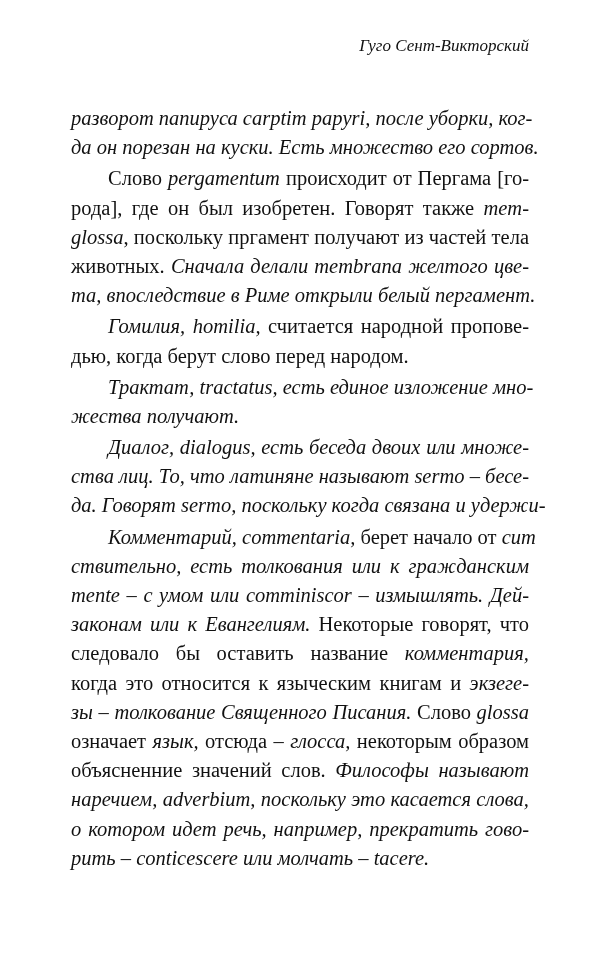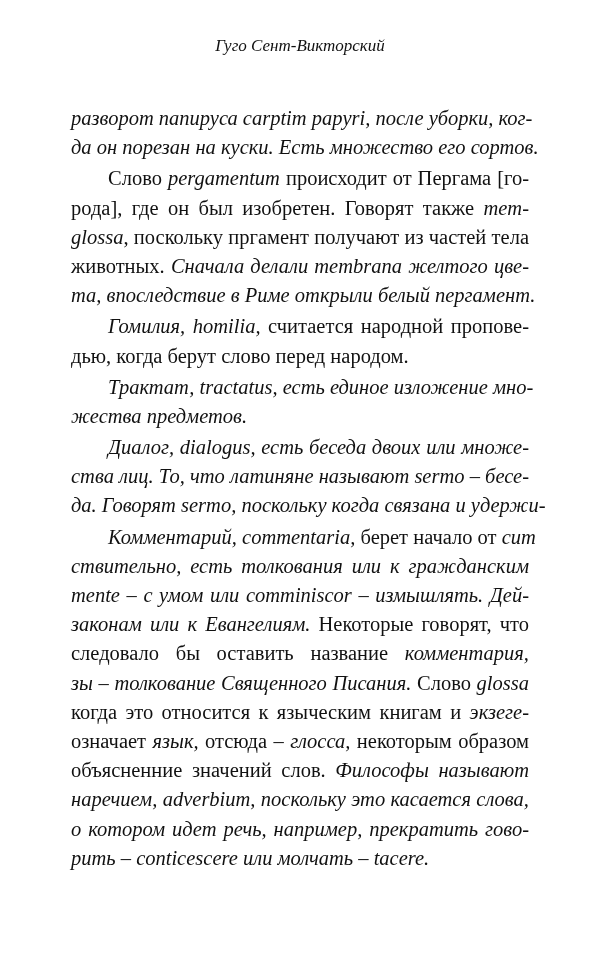--- a/index.html
+++ b/index.html
@@ -4,21 +4,21 @@
 <style>
   html, body { margin: 0; padding: 0; background: #ffffff; }
   body { width: 600px; height: 974px; position: relative; overflow: hidden; }
   .page {
     position: absolute; left: 71px; top: 0; width: 458px;
     font-family: "DejaVu Serif", "Liberation Serif", serif;
     color: #111111;
   }
   .running-head {
     position: absolute; top: 36px; left: 0; width: 458px;
-    text-align: center; font-style: italic; font-size: 17px;
+    text-align: right; font-style: italic; font-size: 17px;
     font-family: "Liberation Serif", "DejaVu Serif", serif;
   }
   .body-text {
     position: absolute; top: 84px; left: 0; width: 458px;
     font-family: "Liberation Serif", "DejaVu Serif", serif;
     font-size: 20.5px; line-height: 29.2px; margin-top: 20px;
   }
   .line { display: block; white-space: nowrap; text-align: justify; text-align-last: justify; height: 29.2px; }
   .line.last { text-align-last: left; }
   .line.indent { padding-left: 37px; }
@@ -44,37 +44,37 @@
         <span class="line last"><span class="i">та, впоследствие в Риме открыли белый пергамент.</span></span>
       </div>
       <div class="para-gap"></div>
       <div>
         <span class="line indent"><span class="i">Гомилия, homilia,</span><span> считается народной пропове-</span></span>
         <span class="line last"><span>дью, когда берут слово перед народом.</span></span>
       </div>
       <div class="para-gap"></div>
       <div>
         <span class="line indent"><span class="i">Трактат, tractatus, есть единое изложение мно-</span></span>
-        <span class="line last"><span class="i">жества предметов.</span></span>
+        <span class="line last"><span class="i">жества получают.</span></span>
       </div>
       <div class="para-gap"></div>
       <div>
         <span class="line indent"><span class="i">Диалог, dialogus, есть беседа двоих или множе-</span></span>
         <span class="line"><span class="i">ства лиц. То, что латиняне называют sermo – бесе-</span></span>
         <span class="line"><span class="i">да. Говорят sermo, поскольку когда связана и удержи-</span></span>
       </div>
       <div class="para-gap"></div>
       <div>
         <span class="line indent"><span class="i">Комментарий, commentaria,</span><span> берет начало от </span><span class="i">cum</span></span>
         <span class="line"><span class="i">ствительно, есть толкования или к гражданским</span></span>
         <span class="line"><span class="i">mente – с умом или comminiscor – измышлять. Дей-</span></span>
         <span class="line"><span class="i">законам или к Евангелиям.</span><span> Некоторые говорят, что</span></span>
         <span class="line"><span>следовало бы оставить название </span><span class="i">комментария,</span></span>
+        <span class="line"><span>когда это относится к языческим книгам и </span><span class="i">экзеге-</span></span>
         <span class="line"><span class="i">зы – толкование Священного Писания.</span><span> Слово </span><span class="i">glossa</span></span>
-        <span class="line"><span>когда это относится к языческим книгам и </span><span class="i">экзеге-</span></span>
         <span class="line"><span>означает </span><span class="i">язык,</span><span> отсюда – </span><span class="i">глосса,</span><span> некоторым образом</span></span>
         <span class="line"><span>объясненние значений слов. </span><span class="i">Философы называют</span></span>
         <span class="line"><span class="i">наречием, adverbium, поскольку это касается слова,</span></span>
         <span class="line"><span class="i">о котором идет речь, например, прекратить гово-</span></span>
         <span class="line last"><span class="i">рить – conticescere или молчать – tacere.</span></span>
       </div>
     </div>
 </div>
 
 </body></html>

